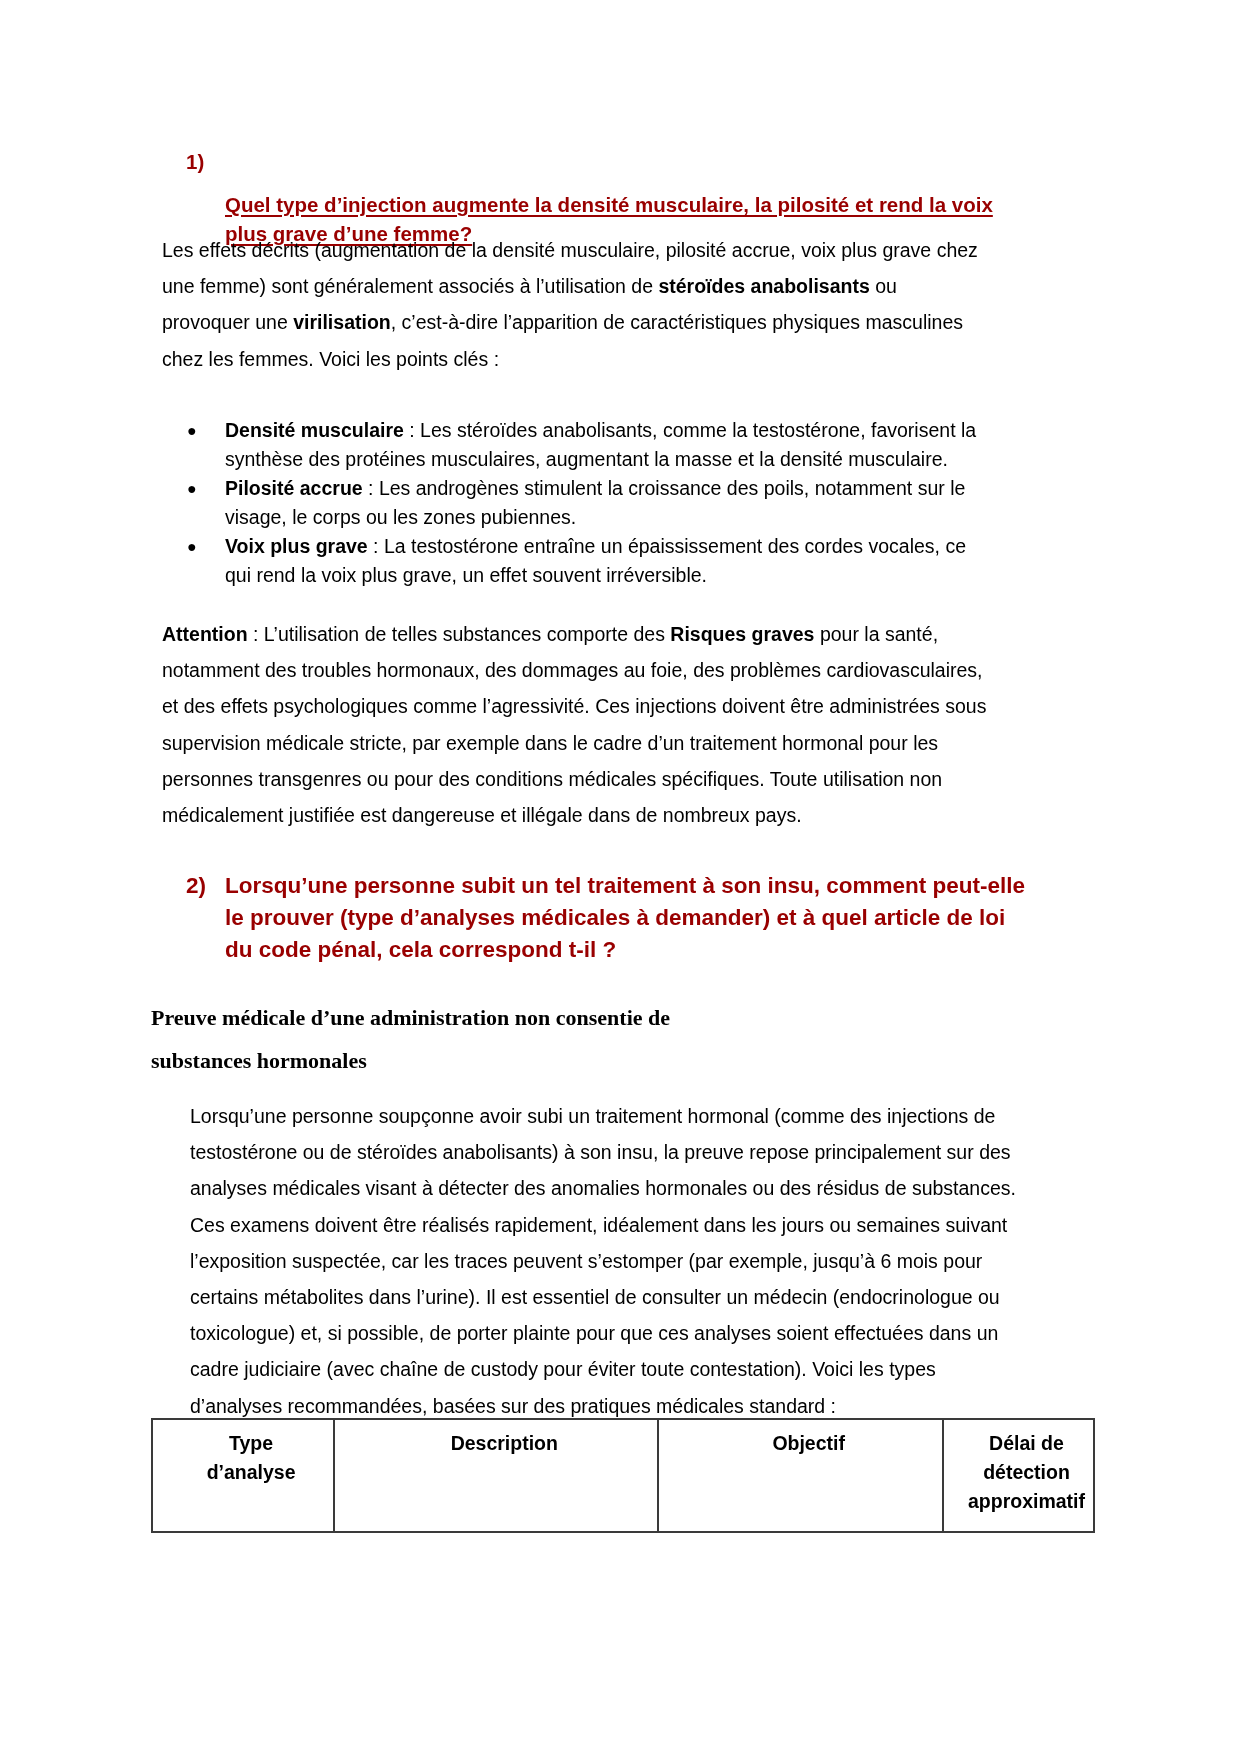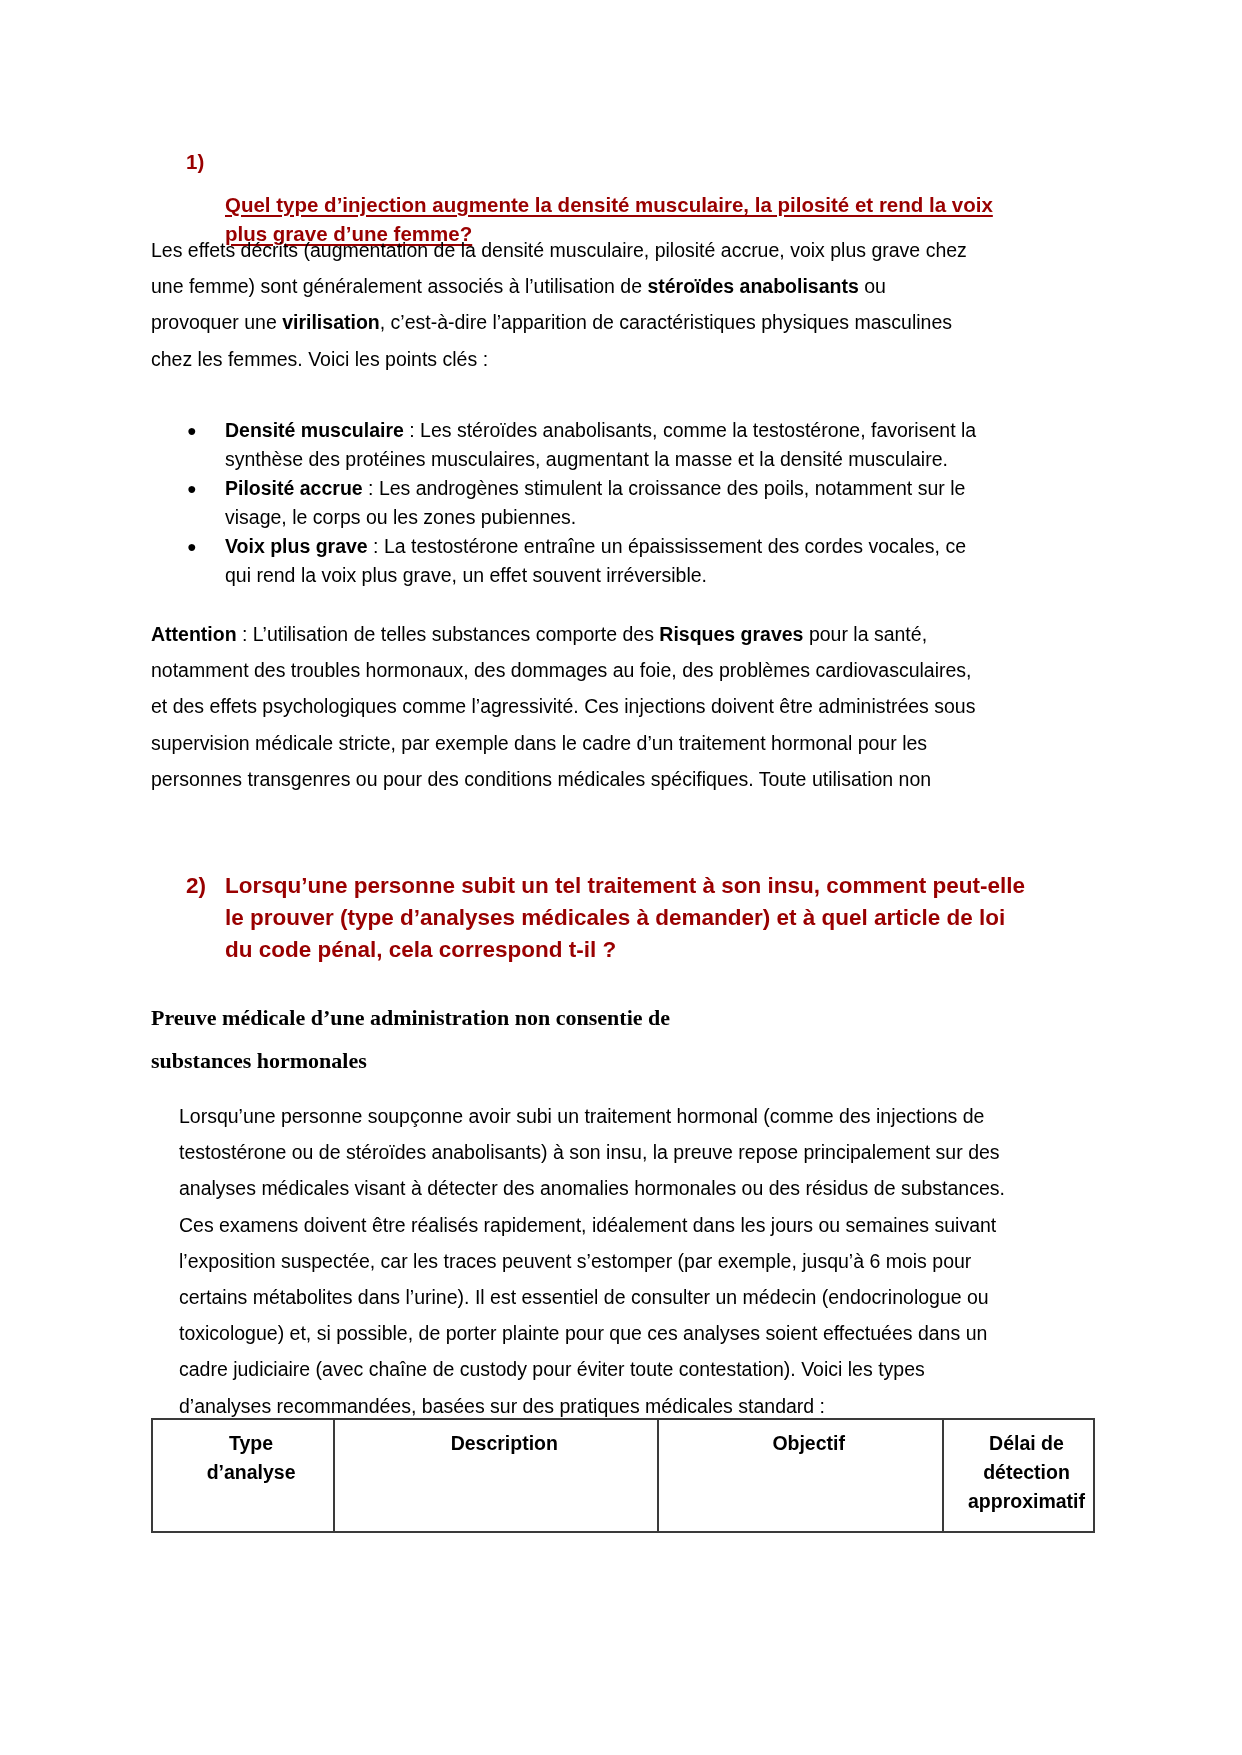--- a/index.html
+++ b/index.html
@@ -4,21 +4,21 @@
   <style>
     html, body { margin: 0; padding: 0; background: #ffffff; }
     body { width: 1242px; height: 1755px; position: relative; overflow: hidden;
       font-family: "Liberation Sans", sans-serif; color: #000; }
     .page { position: absolute; left: 0; top: 0; width: 1242px; height: 1755px; }
     .abs { position: absolute; }
     .q { color: #990000; font-weight: bold; font-size: 20.5px; }
     .q1 { text-decoration: underline; text-decoration-thickness: 1.5px; text-underline-offset: 3px; }
     .qnum { position: absolute; left: 186px; }
     .qtext { position: absolute; left: 225px; width: 880px; }
-    .para { position: absolute; left: 151px; width: 960px; font-size: 19.5px; line-height: 36.2px; }
+    .para { position: absolute; left: 162px; width: 960px; font-size: 19.5px; line-height: 36.2px; }
     .bullets { position: absolute; left: 151px; width: 960px; font-size: 19.5px; line-height: 29px; margin: 0; padding: 0; list-style: none; }
     .bullets li { position: relative; padding-left: 74px; }
     .bullets .dot { position: absolute; left: 36px; top: 0; font-size: 16px; }
     .h2 { position: absolute; left: 151px; width: 960px; font-size: 22px; font-weight: bold; line-height: 43px; font-family: Liberation Serif, serif; }
     table.t { position: absolute; left: 151px; top: 1418px; width: 944px; height: 115px; border-collapse: collapse; }
     table.t th { border: 2px solid #3a3a3a; font-size: 19.5px; font-weight: bold; vertical-align: top; text-align: center; padding: 9px 8px 0 24px; line-height: 29px; }
     b { font-weight: bold; }
   </style>
 </head>
 <body>
@@ -57,20 +57,21 @@
       <div>qui rend la voix plus grave, un effet souvent irréversible.</div>
     </li>
   </ul>
 
   <div class="para" style="top:616px;">
     <div><b>Attention</b><span> : L’utilisation de telles substances comporte des </span><b>Risques graves</b><span> pour la santé,</span></div>
     <div>notamment des troubles hormonaux, des dommages au foie, des problèmes cardiovasculaires,</div>
     <div>et des effets psychologiques comme l’agressivité. Ces injections doivent être administrées sous</div>
     <div>supervision médicale stricte, par exemple dans le cadre d’un traitement hormonal pour les</div>
     <div>personnes transgenres ou pour des conditions médicales spécifiques. Toute utilisation non</div>
+    <div>médicalement justifiée est dangereuse et illégale dans de nombreux pays.</div>
   </div>
 
   <div class="abs q" style="top:870px; left:0; width:1242px; height:100px; font-size:22.5px;">
     <span class="qnum" style="top:0; line-height:32px;">2)</span>
     <div class="qtext" style="top:0; line-height:32px;">
       <div>Lorsqu’une personne subit un tel traitement à son insu, comment peut-elle</div>
       <div>le prouver (type d’analyses médicales à demander) et à quel article de loi</div>
       <div>du code pénal, cela correspond t-il ?</div>
     </div>
   </div>

